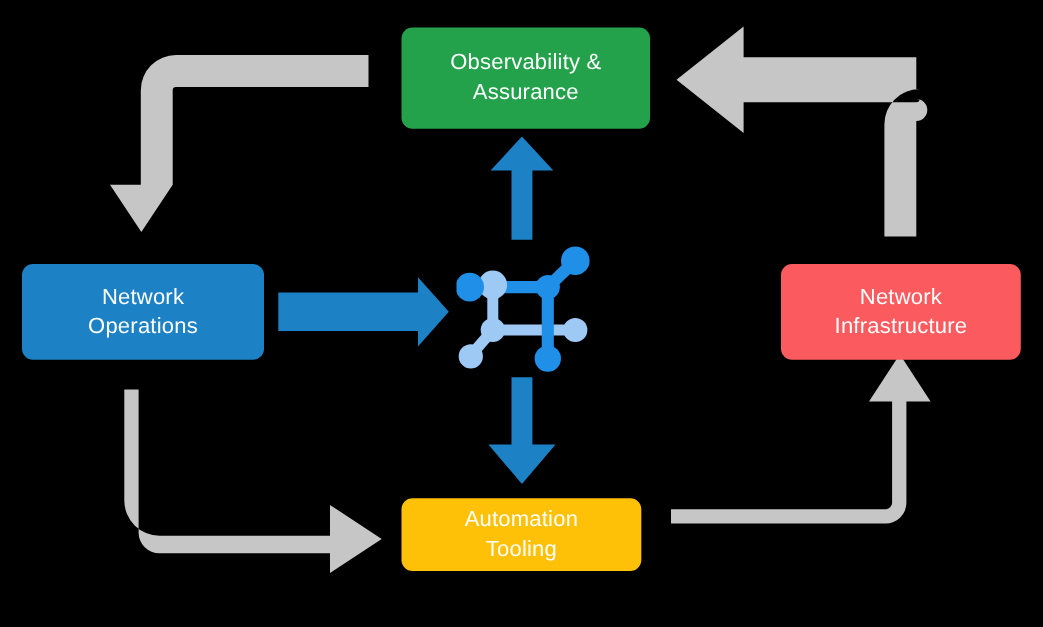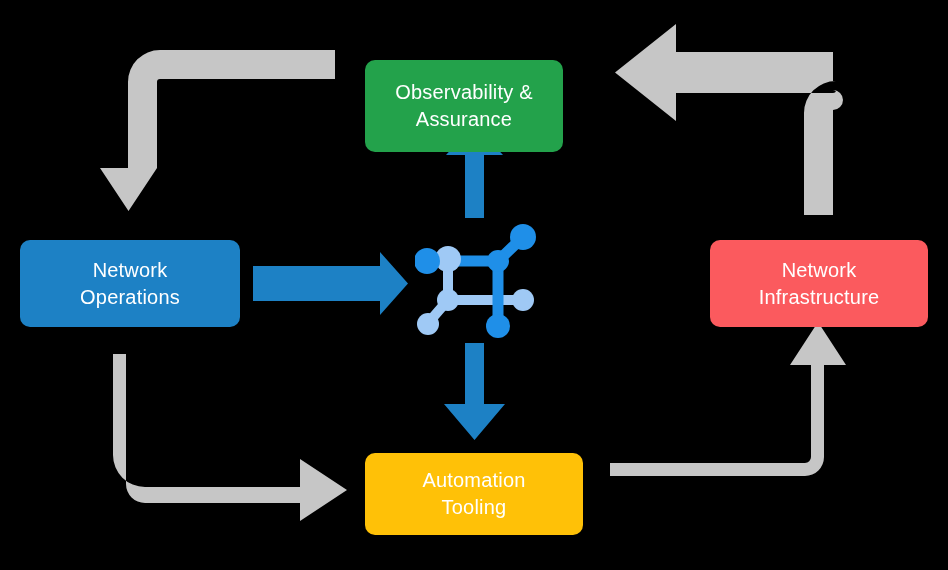--- a/index.html
+++ b/index.html
@@ -38,34 +38,33 @@
     letter-spacing: 0.2px;
     z-index: 5;
     padding: 4px 10px;
     box-sizing: border-box;
   }
   .node-label {
     white-space: pre-line;
     display: block;
   }
   #box-observability {
-    left: 365px; top: 25px; width: 198px; height: 92px;
+    left: 365px; top: 25px; width: 226px; height: 92px;
     background: #23a24b;
-    margin-top: 35px;
   }
   #box-operations {
     left: 20px; top: 240px; width: 220px; height: 87px;
     background: #1d81c5;
   }
   #box-infrastructure {
     left: 710px; top: 240px; width: 218px; height: 87px;
     background: #fb5a5e;
   }
   #box-automation {
-    left: 365px; top: 453px; width: 218px; height: 82px;
+    left: 365px; top: 453px; width: 218px; height: 66px;
     background: #ffc107;
   }
   #center-icon {
     position: absolute;
     left: 415px;
     top: 218px;
     width: 125px;
     height: 125px;
     z-index: 6;
   }

